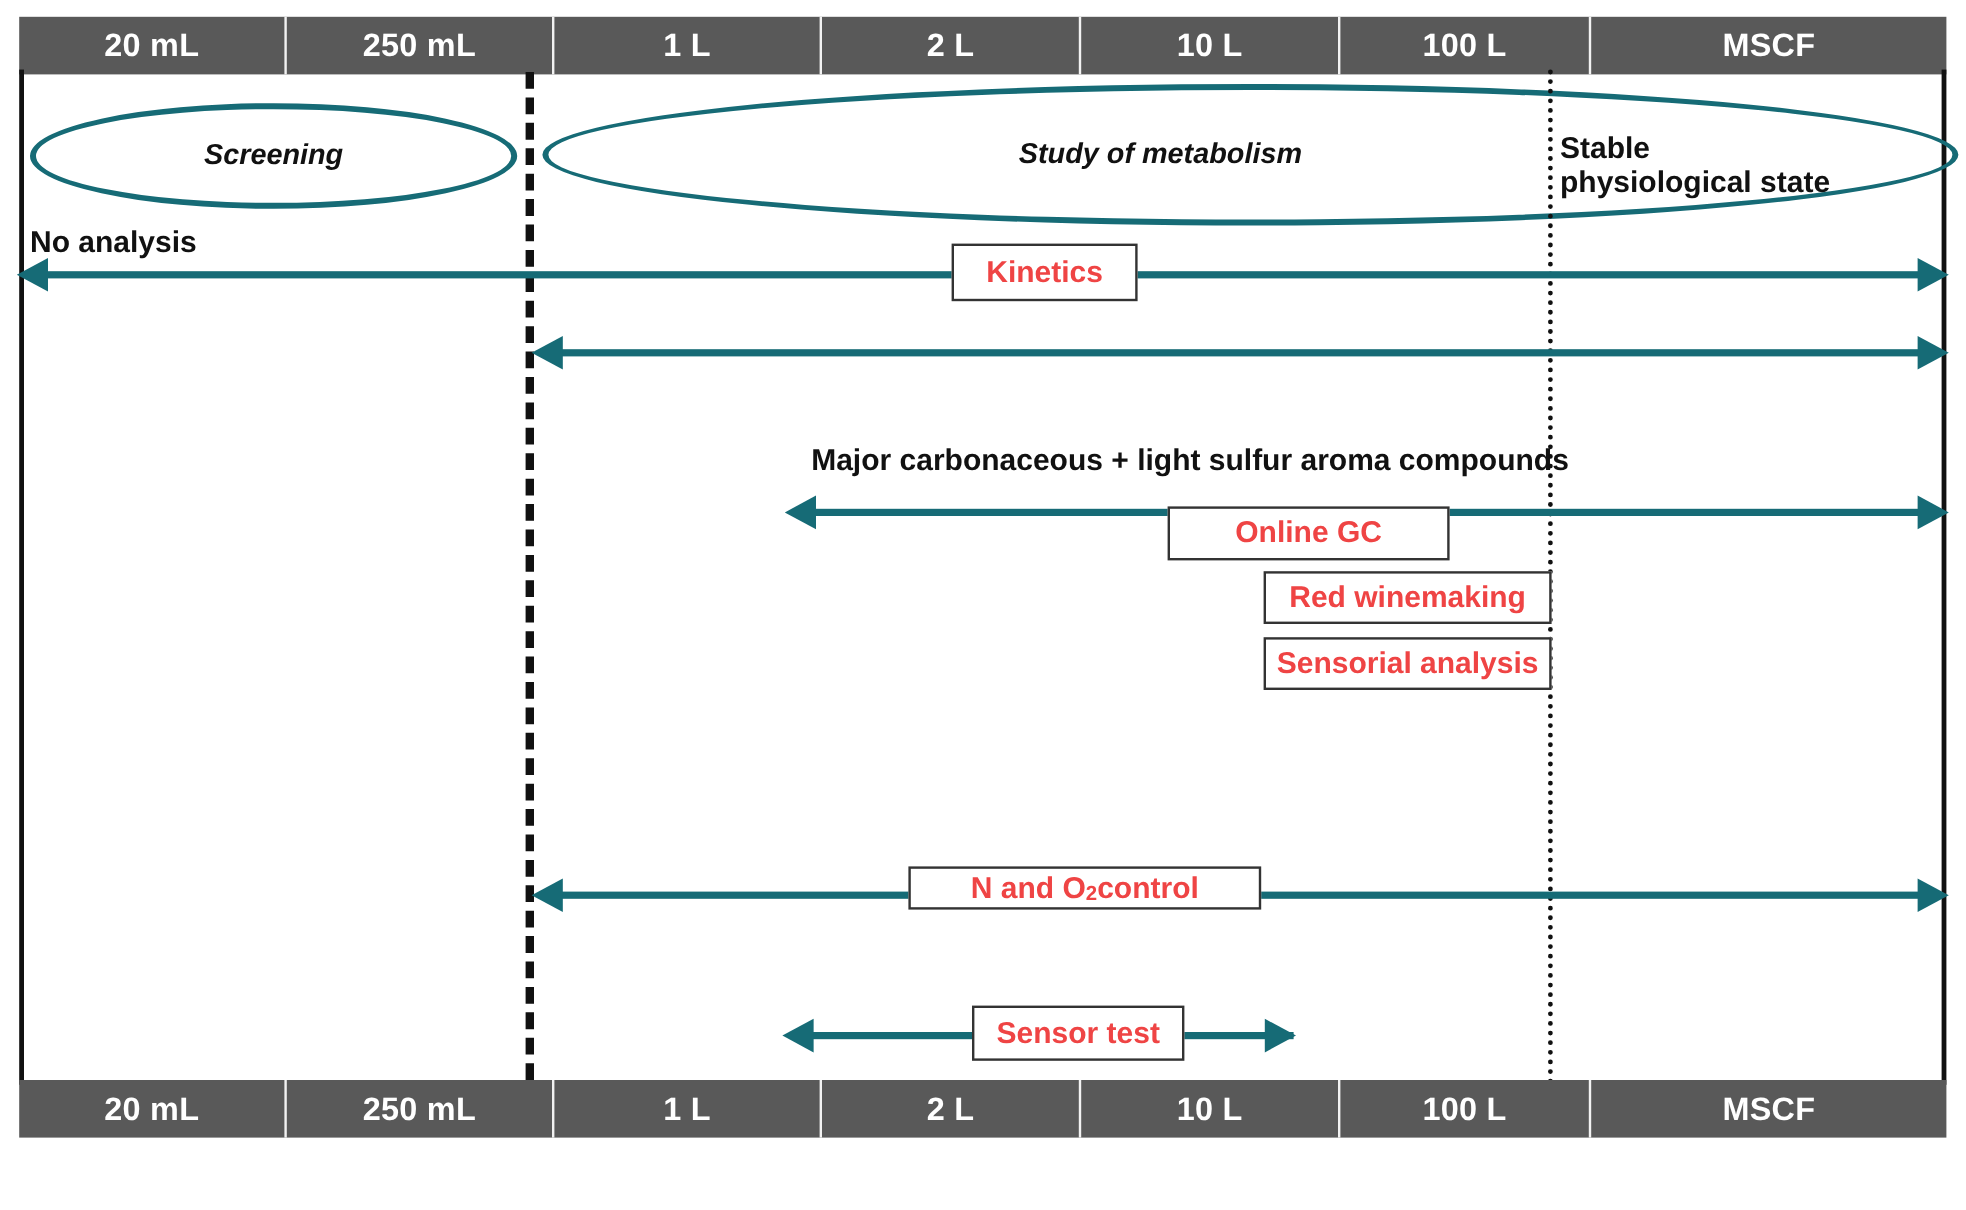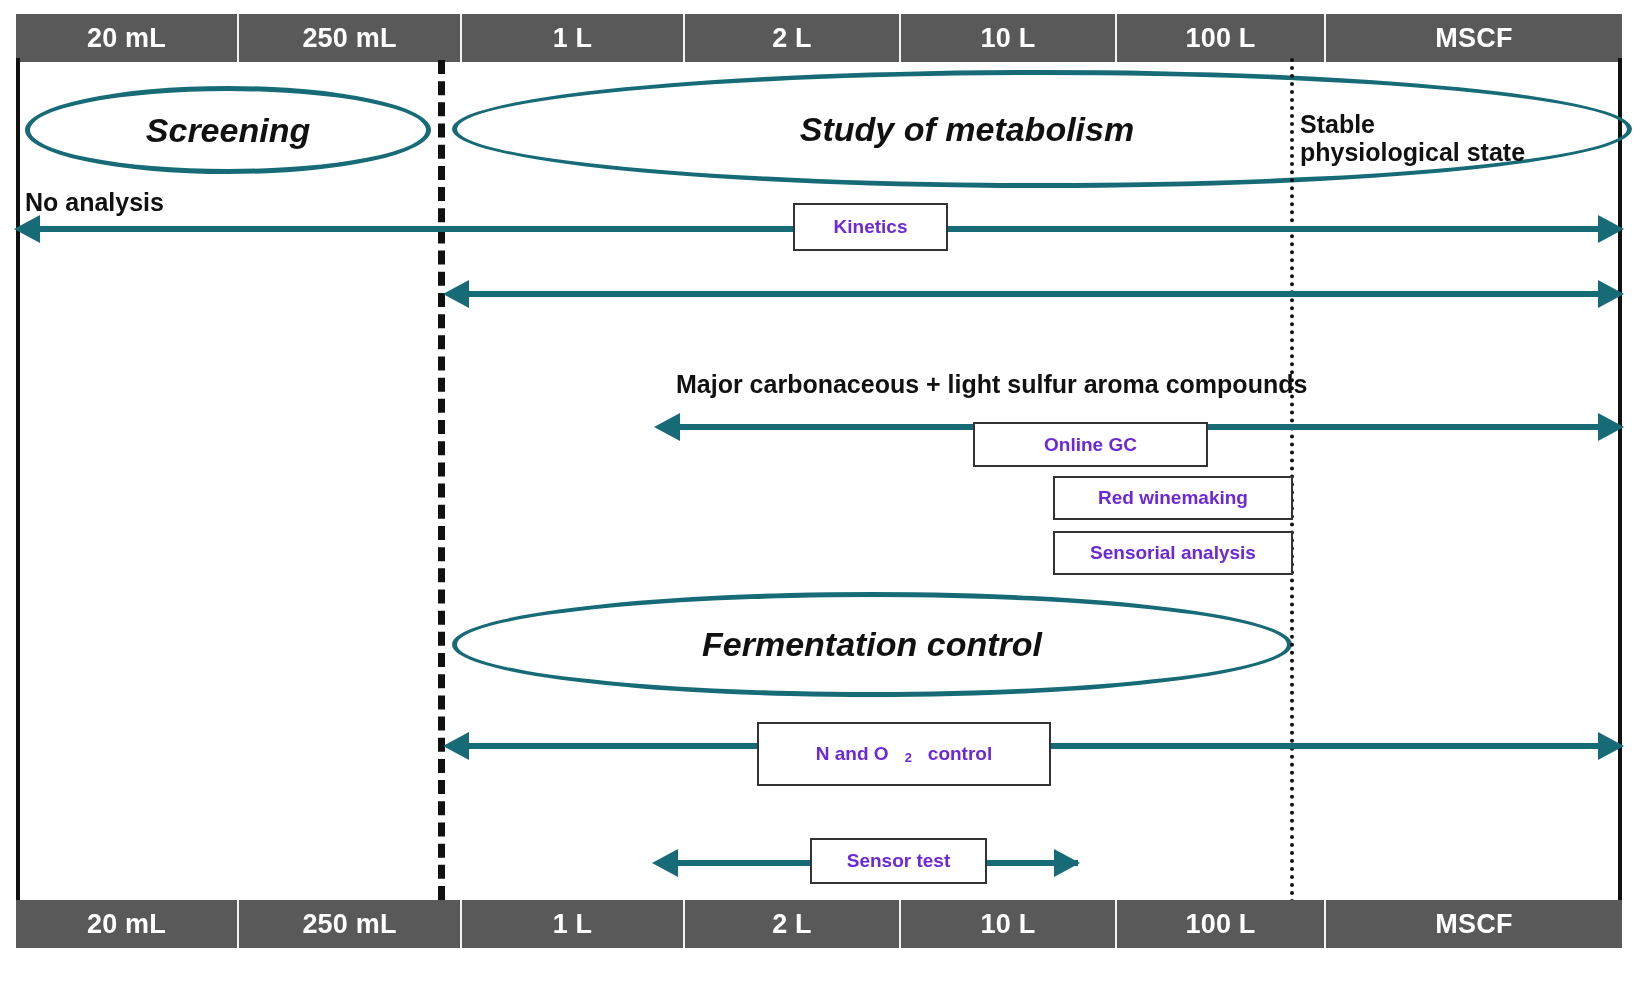--- a/index.html
+++ b/index.html
@@ -61,34 +61,34 @@
   .ellipse{
     position:absolute;
     border:5px solid #166b76;
     border-radius:50%;
     box-sizing:border-box;
     display:flex;align-items:center;justify-content:center;
   }
   .ellipse span{
     font-style:italic;font-weight:bold;
     color:#111;
-    font-size:34px;
+    font-size:24px;
     white-space:nowrap;
   }
 
   
   .labelbox{
     position:absolute;
     background:#ffffff;
     border:2px solid #333;
     box-sizing:border-box;
     display:flex;align-items:center;justify-content:center;
-    color:#6d28d9;
+    color:#ef4444;
     font-weight:bold;
-    font-size:19px;
+    font-size:25px;
     white-space:nowrap;
     z-index:6;
   }
   .plainlabel{
     position:absolute;
     color:#111;
     font-weight:bold;
     font-size:25px;
     white-space:nowrap;
     z-index:7;
@@ -155,28 +155,25 @@
 
   <div class="arrowline" style="left:668px;top:424px;width:940px;"></div>
   <div class="arrowhead left" style="left:654px;top:413px;"></div>
   <div class="arrowhead right" style="left:1598px;top:413px;"></div>
   <div class="labelbox" style="left:973px;top:404px;width:235px;height:45px;margin-top:18px;">Online GC</div>
 
   <div class="labelbox" style="left:1053px;top:476px;width:240px;height:44px;">Red winemaking</div>
 
   <div class="labelbox" style="left:1053px;top:531px;width:240px;height:44px;">Sensorial analysis</div>
 
-  <div class="ellipse" style="left:452px;top:592px;width:840px;height:105px;">
-    <span>Fermentation control</span>
-  </div>
 
   <div class="arrowline" style="left:455px;top:743px;width:1153px;"></div>
   <div class="arrowhead left" style="left:443px;top:732px;"></div>
   <div class="arrowhead right" style="left:1598px;top:732px;"></div>
-  <div class="labelbox" style="left:757px;top:722px;width:294px;height:64px;gap:16px;">
+  <div class="labelbox" style="left:757px;top:722px;width:294px;height:36px;">
     <span>N and O</span>
       <sub>2</sub>
       <span> control</span>
   </div>
 
   <div class="arrowline" style="left:666px;top:860px;width:412px;"></div>
   <div class="arrowhead left" style="left:652px;top:849px;"></div>
   <div class="arrowhead right" style="left:1054px;top:849px;"></div>
   <div class="labelbox" style="left:810px;top:838px;width:177px;height:46px;text-align:center;">Sensor test</div>
 

